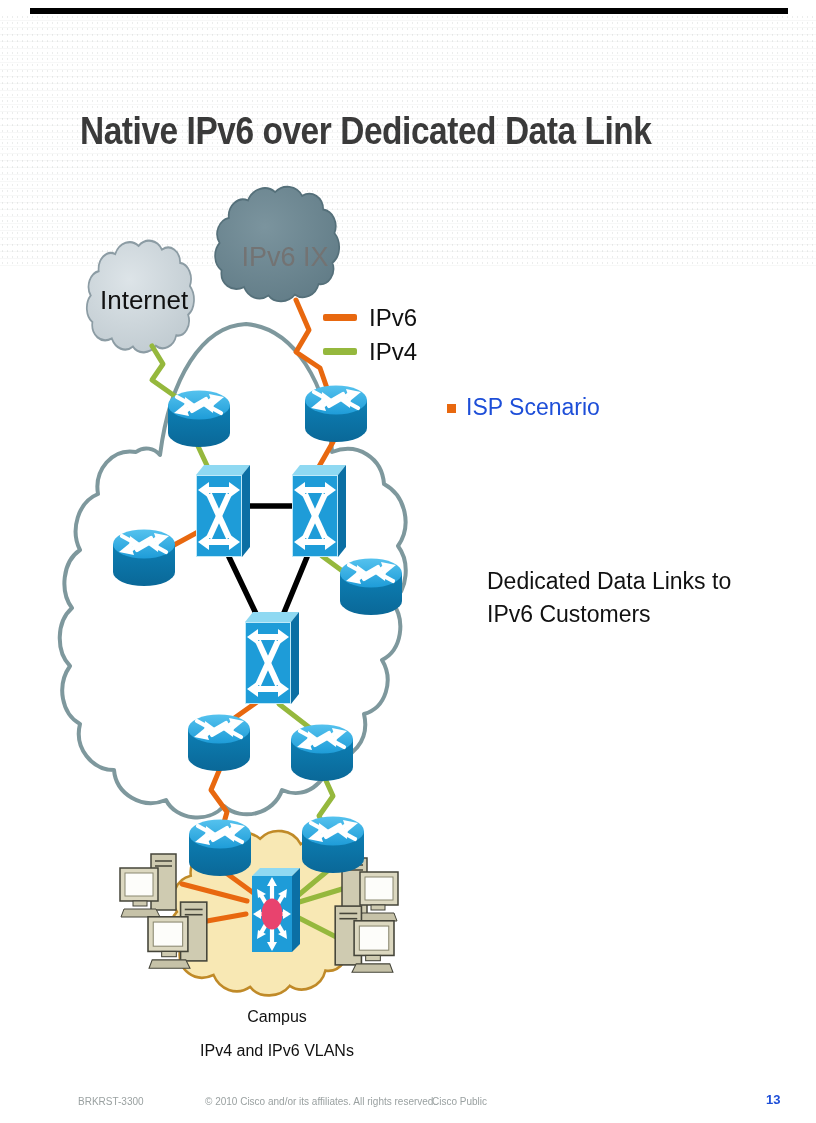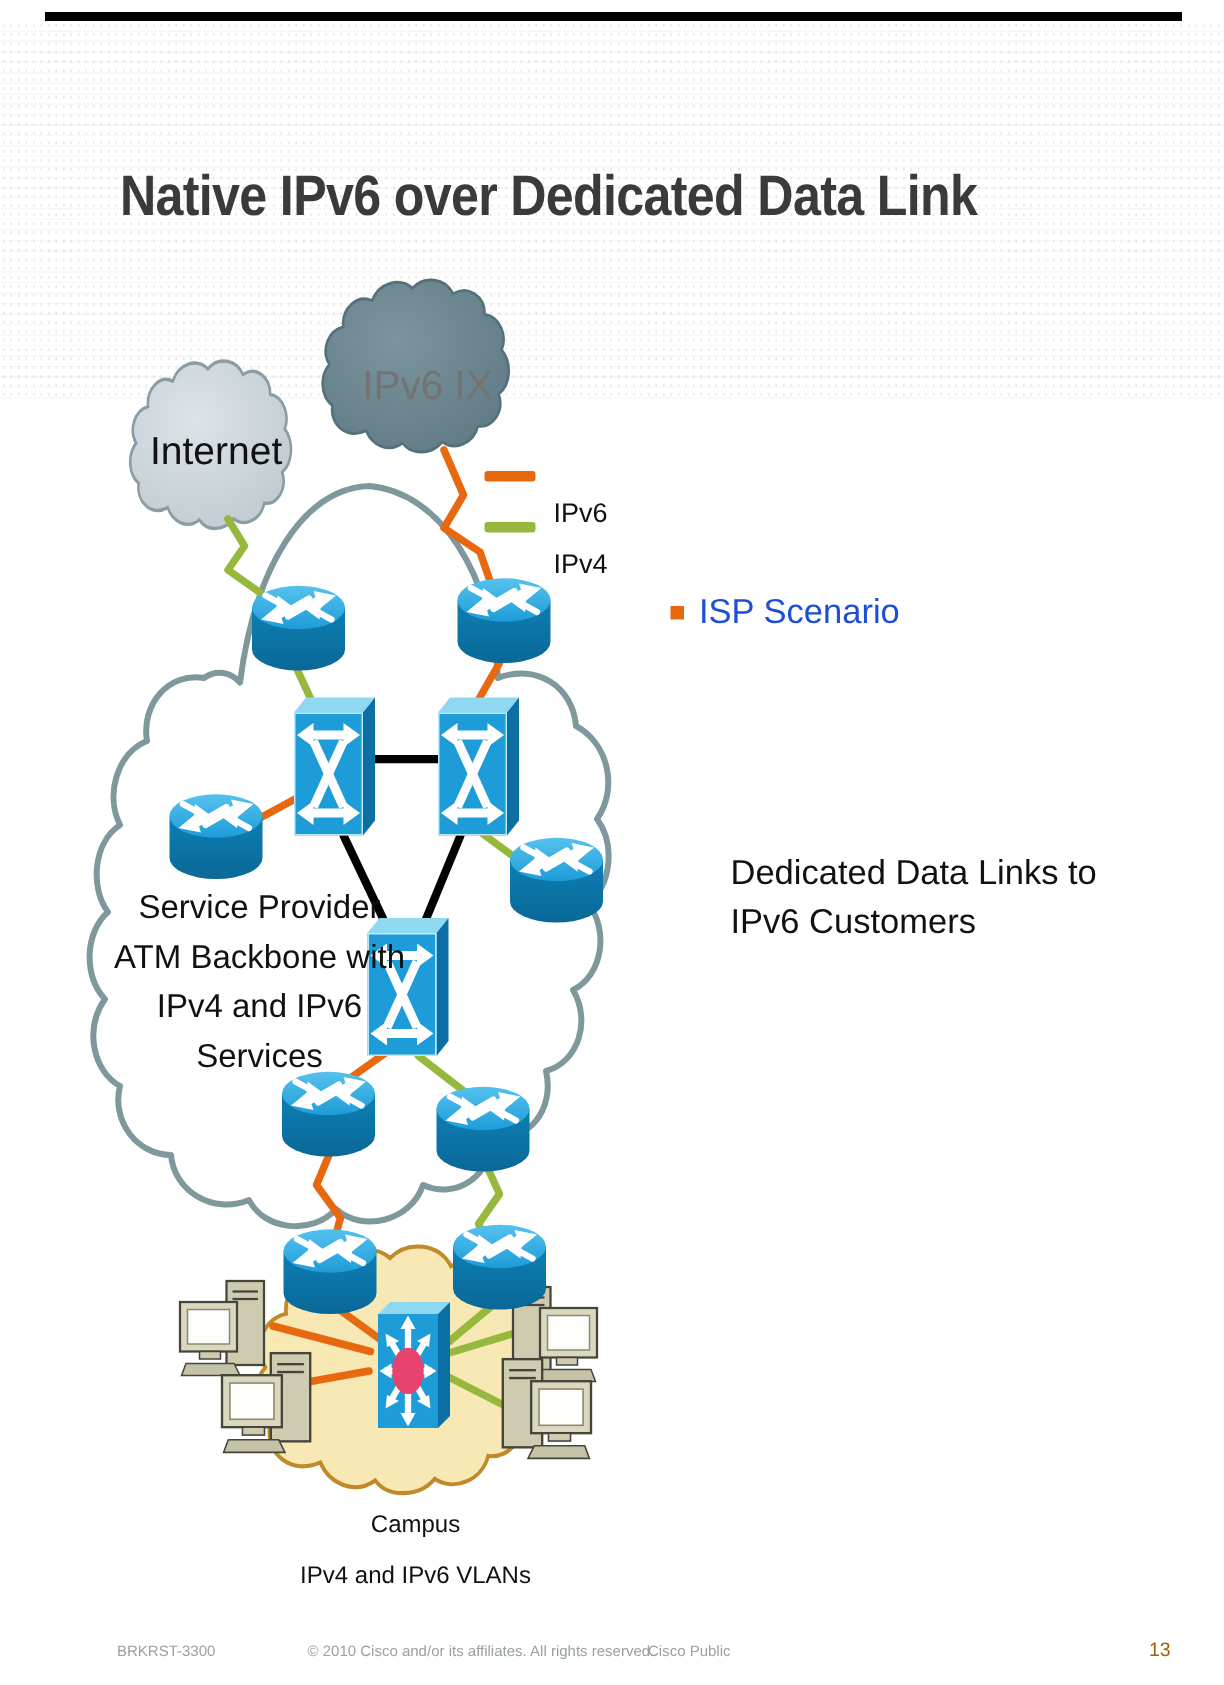--- a/index.html
+++ b/index.html
@@ -16,36 +16,36 @@
     background-size:auto,5px 6px;
   }
   .title{
     position:absolute;left:80px;top:110px;width:720px;
     font-size:38px;font-weight:bold;color:#3a3a3a;letter-spacing:-0.5px;
     transform:scaleX(0.88);transform-origin:left center;white-space:nowrap;
   }
   .lbl{position:absolute;color:#111;}
   .lbl-internet{left:100px;top:285px;width:82px;text-align:center;font-size:26px;}
   .lbl-ipv6ix{left:237px;top:226px;width:96px;text-align:center;font-size:27px;color:#737373;margin-top:16px;}
-  .lbl-legend{font-size:18px;margin-top:28px;}
+  .lbl-legend{font-size:24px;}
   .lbl-legend.v6{left:369px;top:304px;}
   .lbl-legend.v4{left:369px;top:338px;}
   .lbl-sp{left:76px;top:588px;width:194px;text-align:center;font-size:22px;line-height:33px;}
   .lbl-campus{left:152px;top:1000px;width:250px;text-align:center;font-size:16px;line-height:34px;}
   .bullet-square{position:absolute;left:447px;top:404px;width:9px;height:9px;background:#e8680f;}
   .bullet-head{position:absolute;left:466px;top:394px;font-size:23px;color:#1d4ed8;}
   .sub-item{position:absolute;left:487px;width:252px;font-size:23px;line-height:33px;color:#111;}
   .sub-item.i0{top:448px;}
   .sub-item.i1{top:541px;margin-top:24px;}
   .sub-item.i2{top:628px;}
   .footer{position:absolute;left:0;top:1088px;width:776px;height:30px;font-size:10px;color:#9aa1a1;}
   .footer .f-id{position:absolute;left:78px;top:8px;}
   .footer .f-copy{position:absolute;left:205px;top:8px;}
   .footer .f-pub{position:absolute;left:432px;top:8px;}
-  .footer .f-page{position:absolute;left:766px;top:4px;font-size:13px;color:#a16207;}
+  .footer .f-page{position:absolute;left:766px;top:4px;font-size:13px;color:#1d4ed8;font-weight:bold;}
   svg{position:absolute;left:0;top:0;}
 </style>
 </head>
 <body>
 
 <div class="slide">
   <div class="topbar"></div>
   <div class="texture"></div>
   <div class="title">Native IPv6 over Dedicated Data Link</div>
 
@@ -208,21 +208,20 @@
     <use href="#router" transform="translate(219,741)"></use>
     <use href="#router" transform="translate(322,751)"></use>
     <use href="#router" transform="translate(220,846)"></use>
     <use href="#router" transform="translate(333,843)"></use>
   </svg>
 
   <div class="lbl lbl-internet">Internet</div>
   <div class="lbl lbl-ipv6ix">IPv6 IX</div>
   <div class="lbl lbl-legend v6">IPv6</div>
   <div class="lbl lbl-legend v4">IPv4</div>
-  <div class="lbl lbl-sp">Service Provider ATM Backbone with IPv4 and IPv6 Services</div>
   <div class="lbl lbl-campus">
     <div>Campus</div>
     <div>IPv4 and IPv6 VLANs</div>
   </div>
 
   <span class="bullet-square"></span>
   <div class="bullet-head">ISP Scenario</div>
   <div class="sub-item i1">Dedicated Data Links to IPv6 Customers</div>
 
   <div class="footer">

